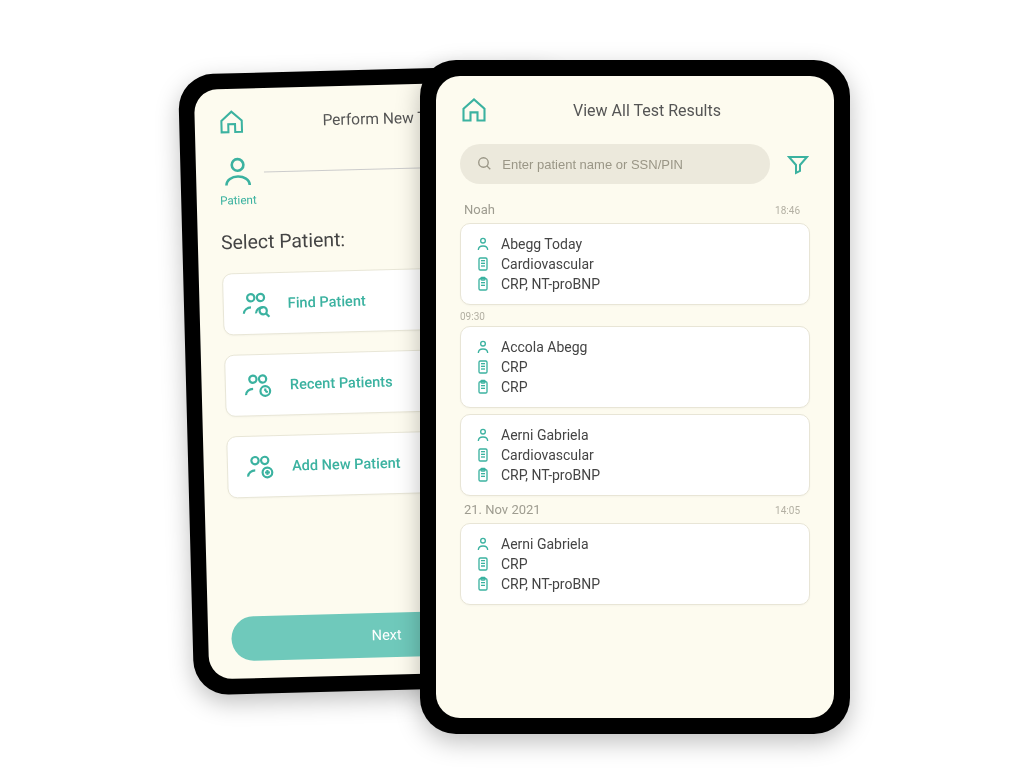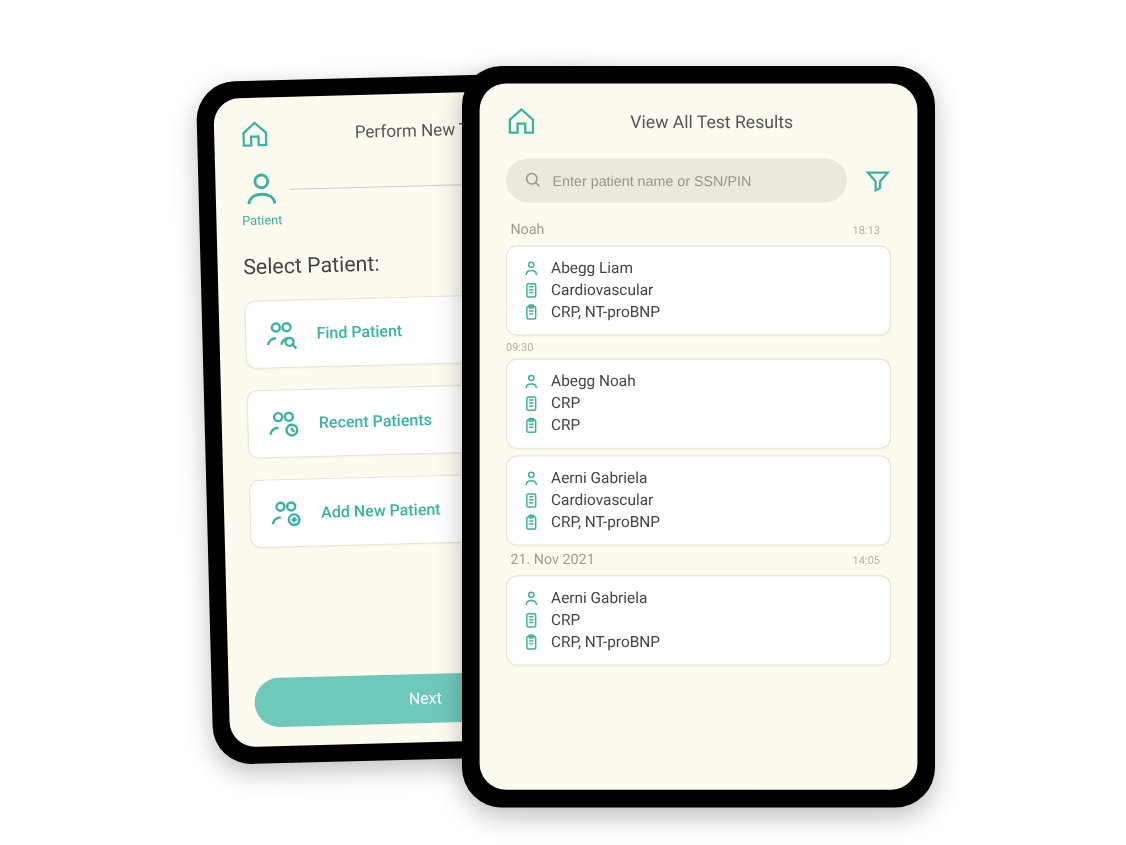--- a/index.html
+++ b/index.html
@@ -320,31 +320,31 @@
       <span class="filter-icon">
         <svg viewBox="0 0 24 24" fill="none" stroke="currentColor" stroke-width="2">
           <path d="M3 5h18l-7 8v6l-4 2v-8z"></path>
         </svg>
       </span>
     </div>
 
     <div id="results-container">
         <div class="group-row">
           <span class="group-label">Noah</span>
-          <span class="group-time">18:13</span>
+          <span class="group-time">18:46</span>
         </div>
         <div class="card">
           <div class="card-line">
             <span class="sm-icon">
               <svg viewBox="0 0 24 24" fill="none" stroke="currentColor" stroke-width="2">
                 <circle cx="12" cy="7" r="3.5"></circle>
                 <path d="M5 21c0-4 3-6 7-6s7 2 7 6"></path>
               </svg>
             </span>
-            <span>Abegg Liam</span>
+            <span>Abegg Today</span>
           </div>
           <div class="card-line">
             <span class="sm-icon">
               <svg viewBox="0 0 24 24" fill="none" stroke="currentColor" stroke-width="2">
                 <rect x="6" y="3" width="12" height="18" rx="2"></rect>
                 <line x1="9" y1="7" x2="15" y2="7"></line>
                 <line x1="9" y1="11" x2="15" y2="11"></line>
                 <line x1="9" y1="15" x2="15" y2="15"></line>
               </svg>
             </span>
@@ -364,21 +364,21 @@
         </div>
         <div class="time-between">09:30</div>
         <div class="card">
           <div class="card-line">
             <span class="sm-icon">
               <svg viewBox="0 0 24 24" fill="none" stroke="currentColor" stroke-width="2">
                 <circle cx="12" cy="7" r="3.5"></circle>
                 <path d="M5 21c0-4 3-6 7-6s7 2 7 6"></path>
               </svg>
             </span>
-            <span>Abegg Noah</span>
+            <span>Accola Abegg</span>
           </div>
           <div class="card-line">
             <span class="sm-icon">
               <svg viewBox="0 0 24 24" fill="none" stroke="currentColor" stroke-width="2">
                 <rect x="6" y="3" width="12" height="18" rx="2"></rect>
                 <line x1="9" y1="7" x2="15" y2="7"></line>
                 <line x1="9" y1="11" x2="15" y2="11"></line>
                 <line x1="9" y1="15" x2="15" y2="15"></line>
               </svg>
             </span>

